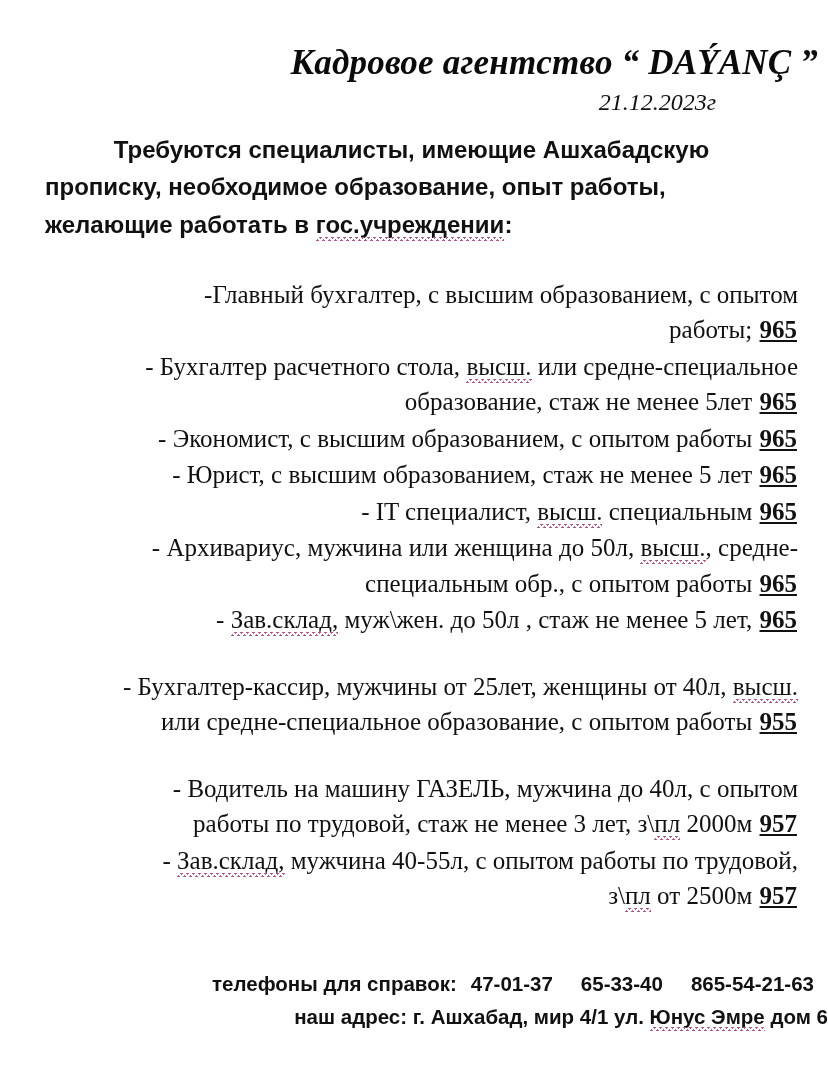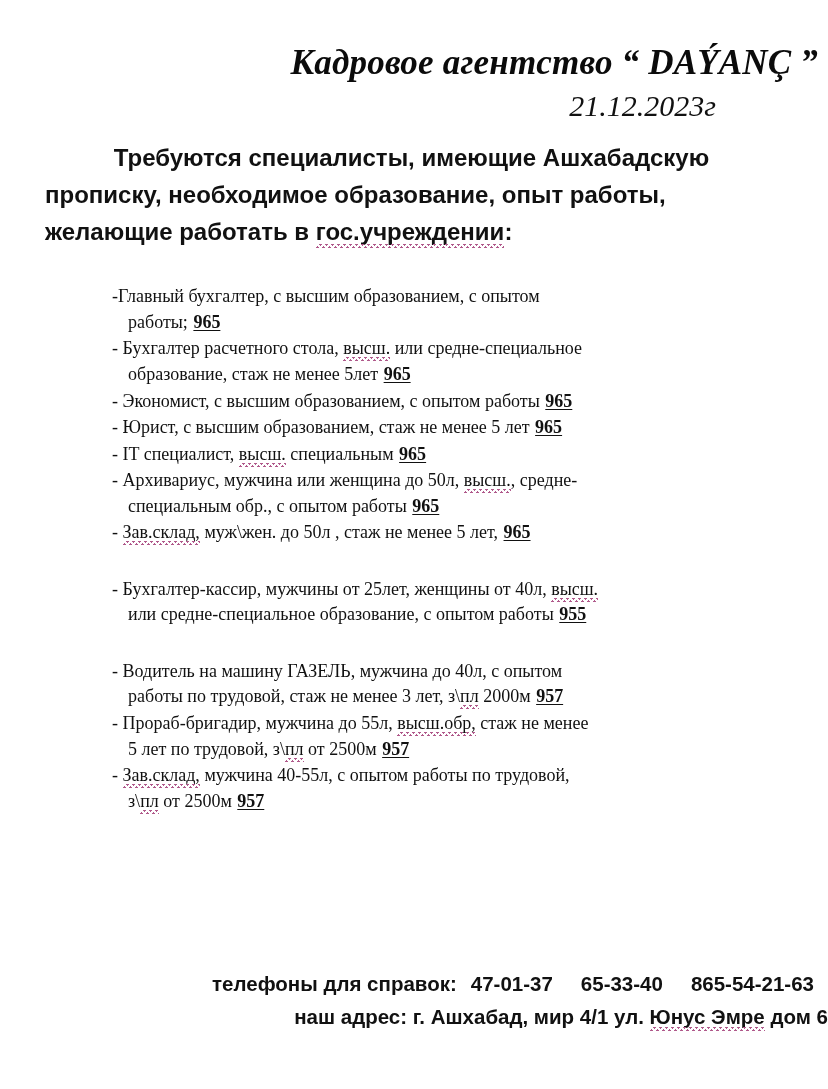--- a/index.html
+++ b/index.html
@@ -41,21 +41,21 @@
     letter-spacing: 0.2px;
     color: #0b0b0b;
     margin: 0;
     padding-right: 4px;
     white-space: nowrap;
   }
   .doc-date {
     font-family: "Liberation Serif", "DejaVu Serif", serif;
     font-style: italic;
     font-weight: normal;
-    font-size: 30px;
+    font-size: 24px;
     line-height: 1.25;
     color: #111111;
     margin: 4px 0 0 0;
     padding-right: 106px;
   }
 
   
   .intro {
     margin: 14px 0 0 0;
     padding: 0 66px 0 45px;
@@ -71,26 +71,27 @@
   .intro .l3 { display: block; }
 
   
   .vacancies {
     margin: 34px 0 0 0;
     padding: 0 30px 0 112px;
     list-style: none;
   }
   .vac {
     font-family: "Liberation Serif", "DejaVu Serif", serif;
-    font-size: 18px;
+    font-size: 25px;
     line-height: 1.42;
     color: #111111;
     margin: 0 0 1px 0;
     text-indent: -10px;
     padding-left: 10px;
+    text-align: right;
   }
   .vac .cont {
     display: block;
     text-indent: 0;
     padding-left: 6px;
   }
   .group-gap { height: 30px; }
 
   
   .code {
@@ -194,24 +195,20 @@
       <span class="cont"><span>или средне-специальное образование, с опытом работы </span><span class="code">955</span></span>
     </div>
 
     <div class="group-gap"></div>
 
     <div class="vac">
       <span>- Водитель на машину ГАЗЕЛЬ, мужчина до 40л, с опытом</span>
       <span class="cont"><span>работы по трудовой, стаж не менее 3 лет, з\</span><span class="sq">пл</span><span> 2000м </span><span class="code">957</span></span>
     </div>
 
-    <div class="vac">
-      <span><span>- Прораб-бригадир, мужчина до 55л, </span><span class="sq">высш.обр,</span><span> стаж не менее</span></span>
-      <span class="cont"><span>5 лет по трудовой, з\</span><span class="sq">пл</span><span> от 2500м </span><span class="code">957</span></span>
-    </div>
 
     <div class="vac">
       <span><span>- </span><span class="sq">Зав.склад,</span><span> мужчина 40-55л, с опытом работы по трудовой,</span></span>
       <span class="cont"><span>з\</span><span class="sq">пл</span><span> от 2500м </span><span class="code">957</span></span>
     </div>
 
   </div>
 
   <div class="footer">
     <span class="phones-row"><span>телефоны для справок:</span><span class="ph">47-01-37</span><span class="ph">65-33-40</span><span class="ph">865-54-21-63</span></span>

